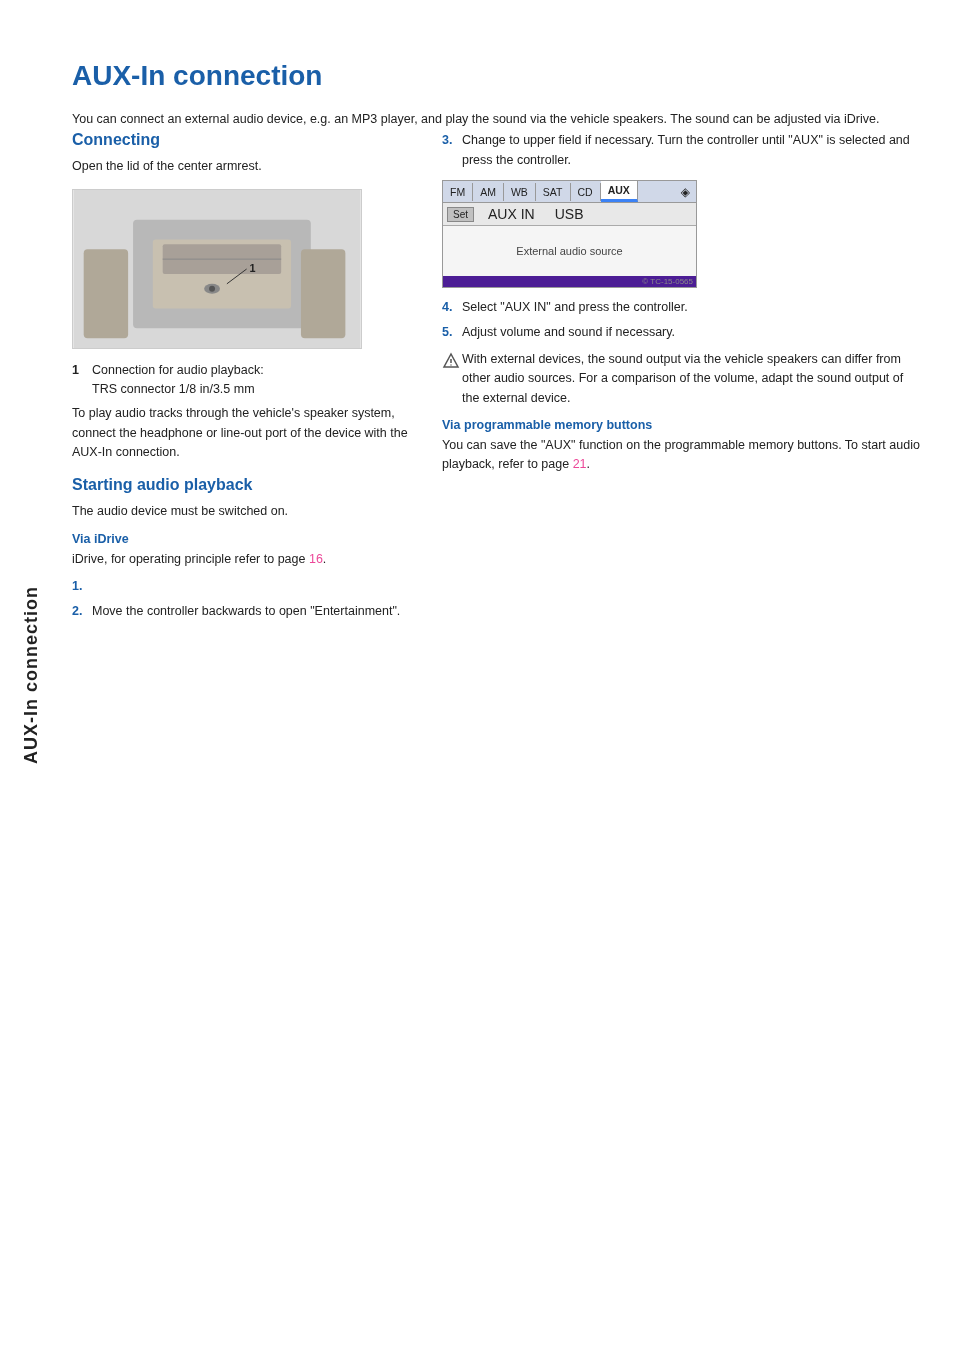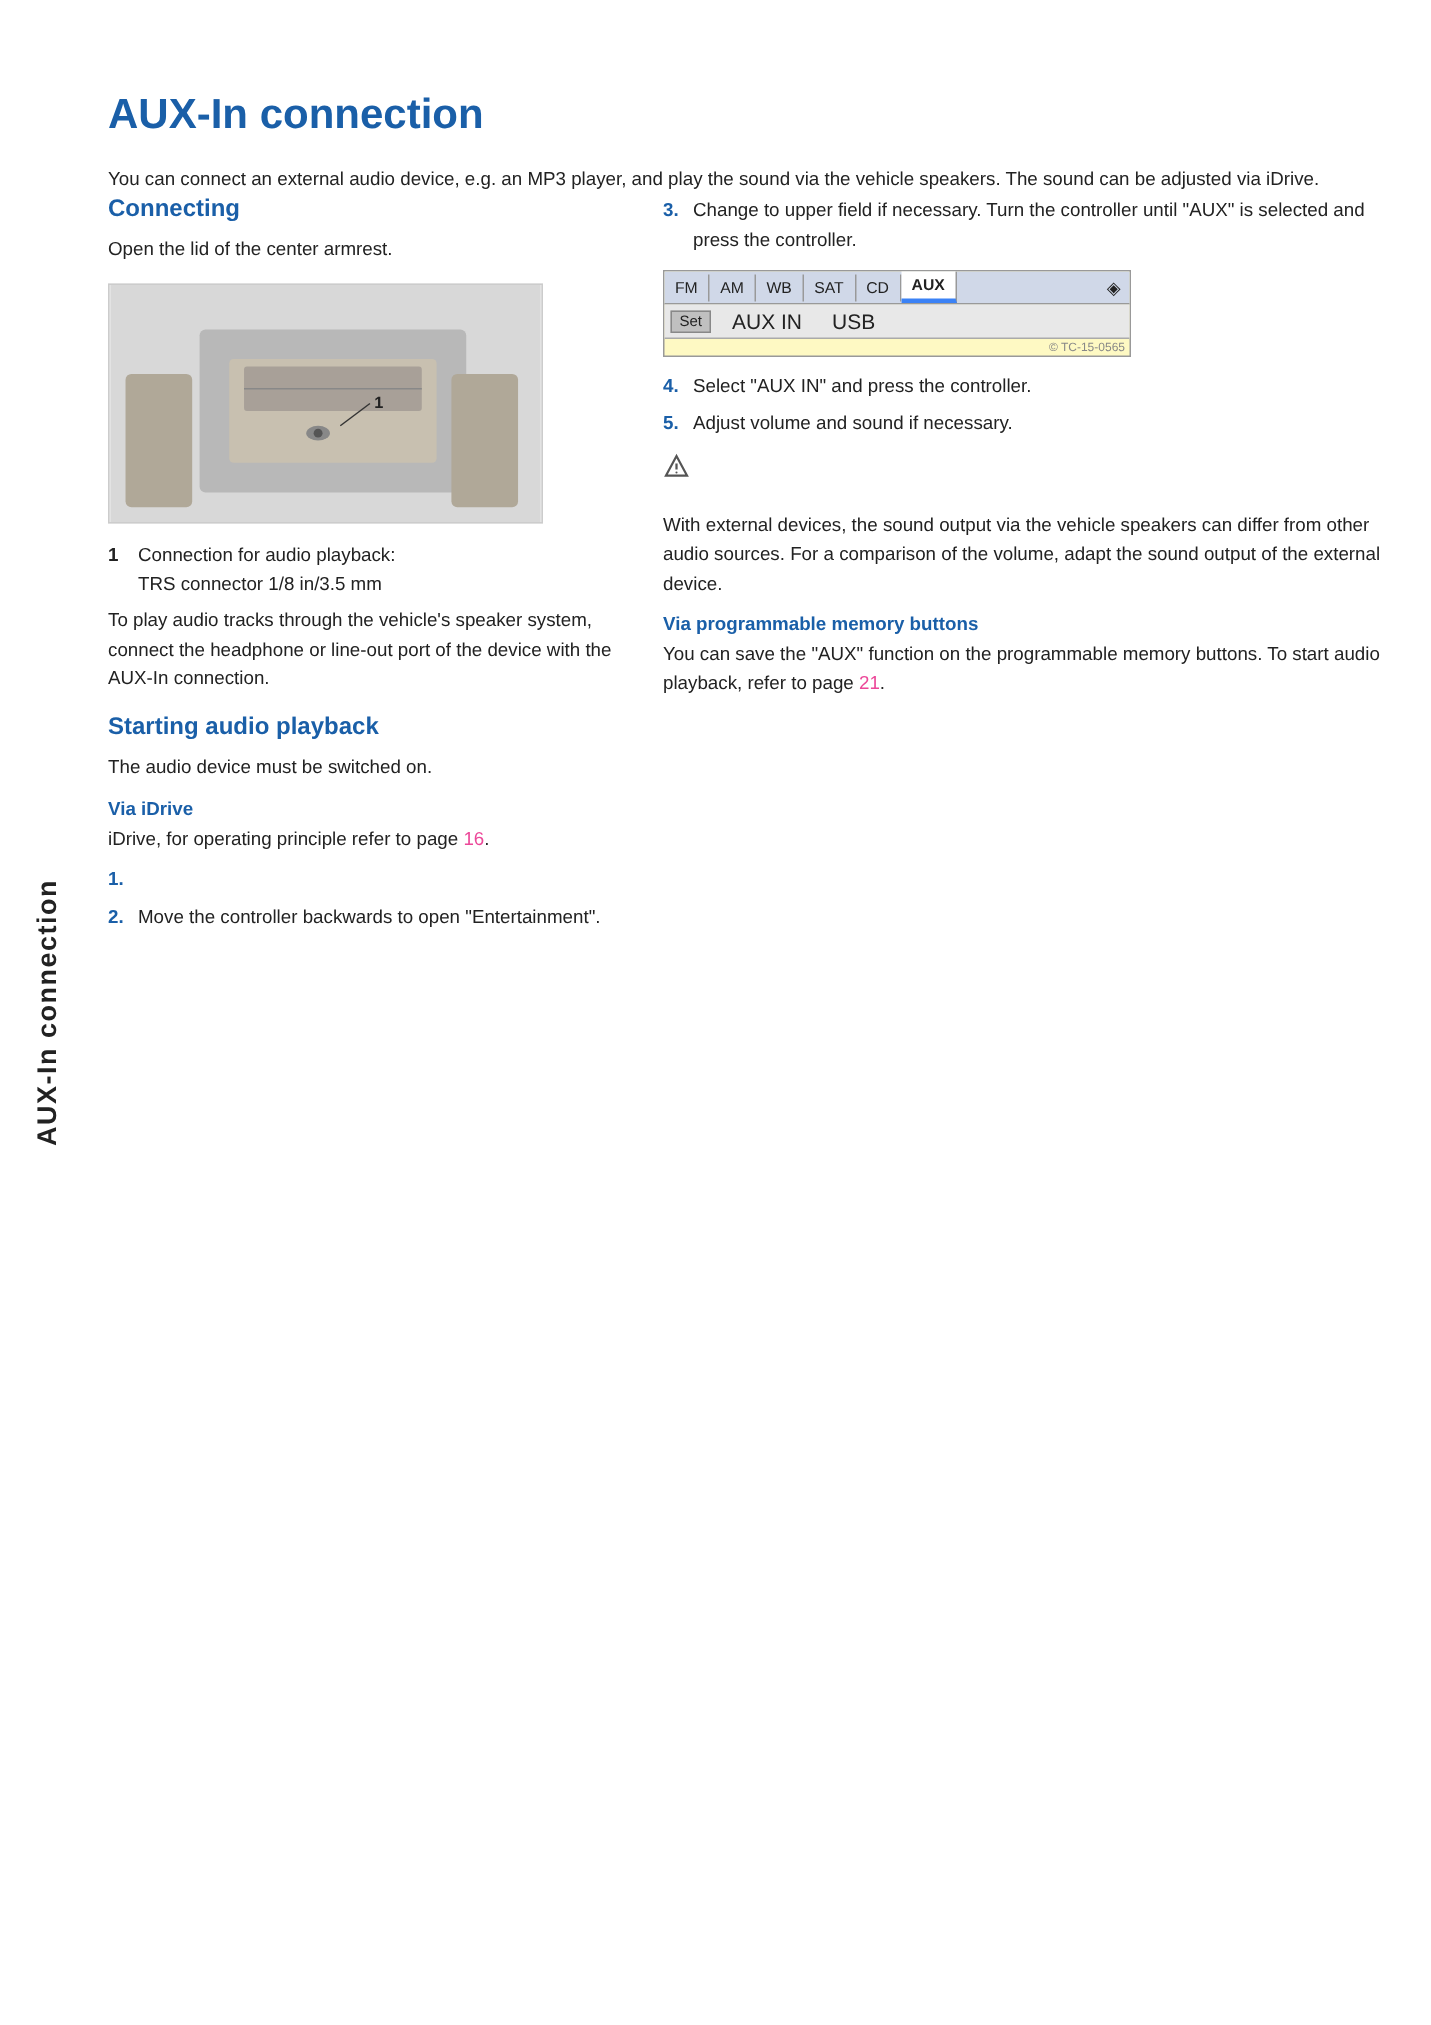--- a/index.html
+++ b/index.html
@@ -136,25 +136,24 @@
 
     .step-num {
       color: #1a5fa8;
       font-weight: bold;
       min-width: 14px;
     }
 
     
     .note-block {
       display: flex;
-      gap: 22px;
+      gap: 2px;
       margin: 8px 0;
       font-size: 12.5px;
       line-height: 1.55;
-      flex-direction: column;
     }
 
     .triangle-icon {
       width: 18px;
       height: 18px;
       flex-shrink: 0;
       margin-top: 1px;
     }
 
     
@@ -167,24 +166,24 @@
     }
 
     
     .bold-underline {
       font-weight: bold;
       text-decoration: underline;
     }
 
     
     .ui-screenshot {
-      width: 312px;
+      width: 255px;
       border: 1px solid #999;
       margin: 10px 0;
-      background: #fef9c3;
+      background: #4c1d95;
       font-size: 11px;
     }
 
     .ui-tab-bar {
       display: flex;
       align-items: center;
       background: #d0d8e8;
       border-bottom: 1px solid #999;
     }
 
@@ -372,20 +371,23 @@
             <div class="ui-tab">SAT</div>
             <div class="ui-tab">CD</div>
             <div class="ui-tab active">AUX</div>
             <div class="ui-tab-icon">◈</div>
           </div>
           <div class="ui-submenu-bar">
             <div class="ui-set-btn">Set</div>
             <div class="ui-submenu-item">AUX IN</div>
             <div class="ui-submenu-item">USB</div>
           </div>
+          <div class="ui-body">
+            <span>External audio source</span>
+          </div>
           <div class="ui-watermark">© TC-15-0565</div>
         </div>
 
         <div class="step-item">
           <span class="step-num">4.</span>
           <span>Select "AUX IN" and press the controller.</span>
         </div>
 
         <div class="step-item">
           <span class="step-num">5.</span>

